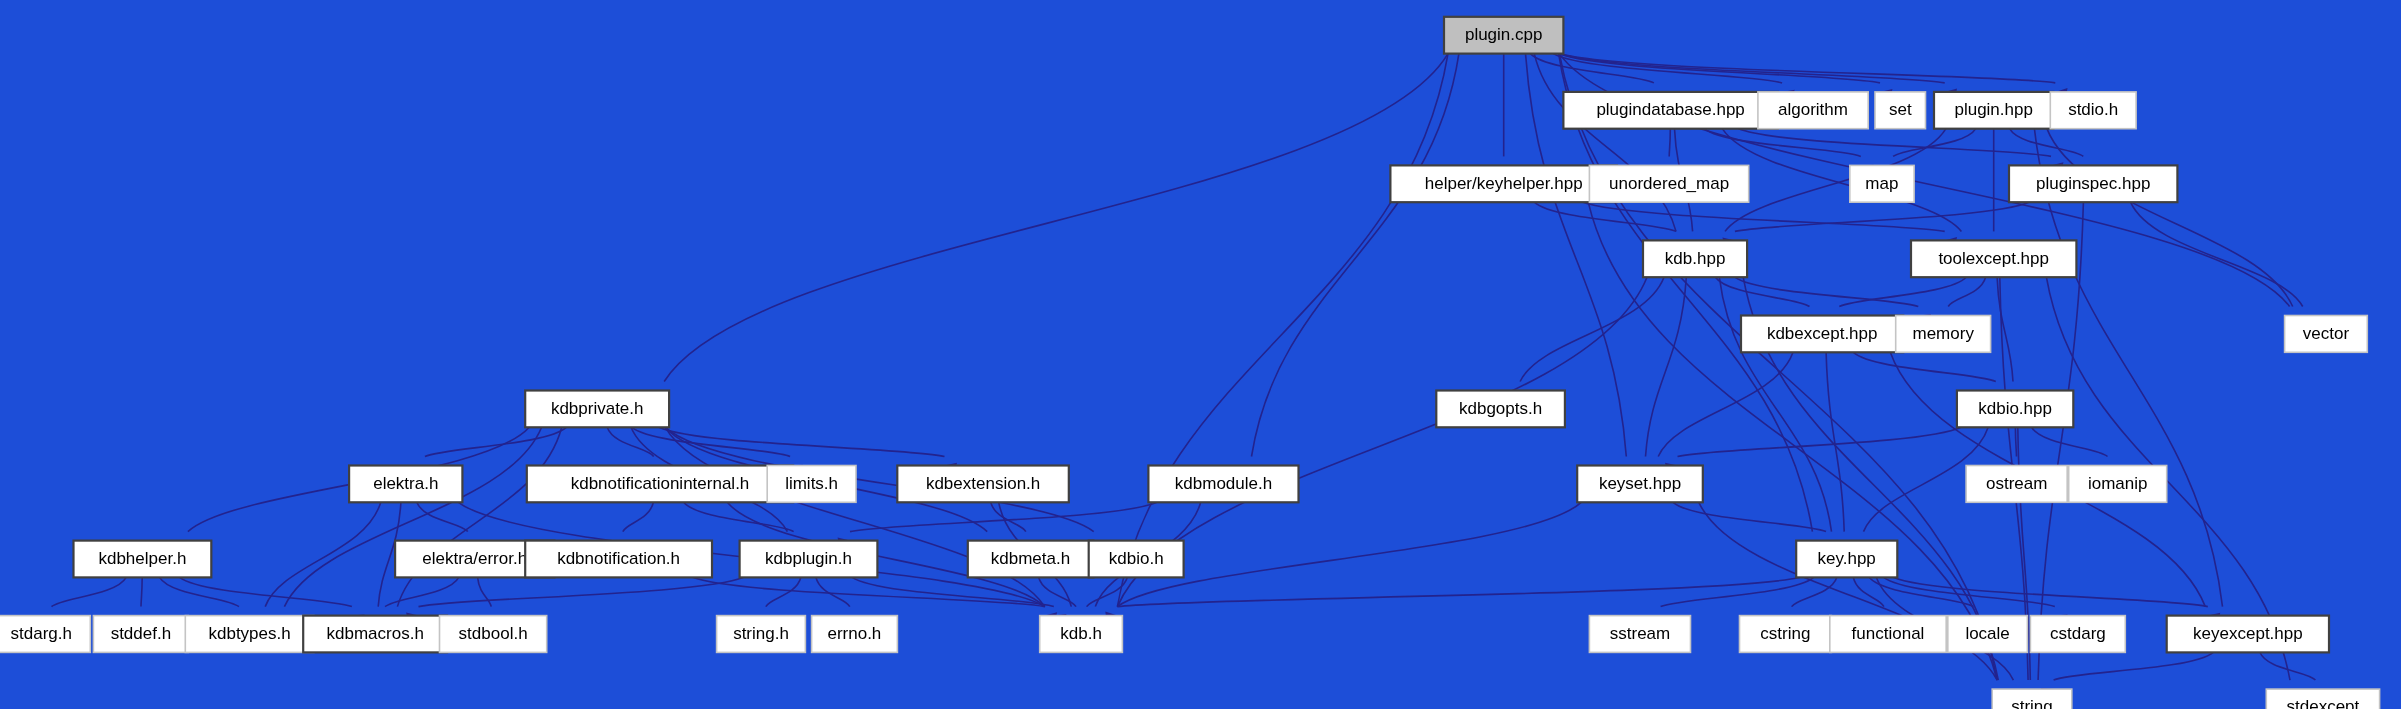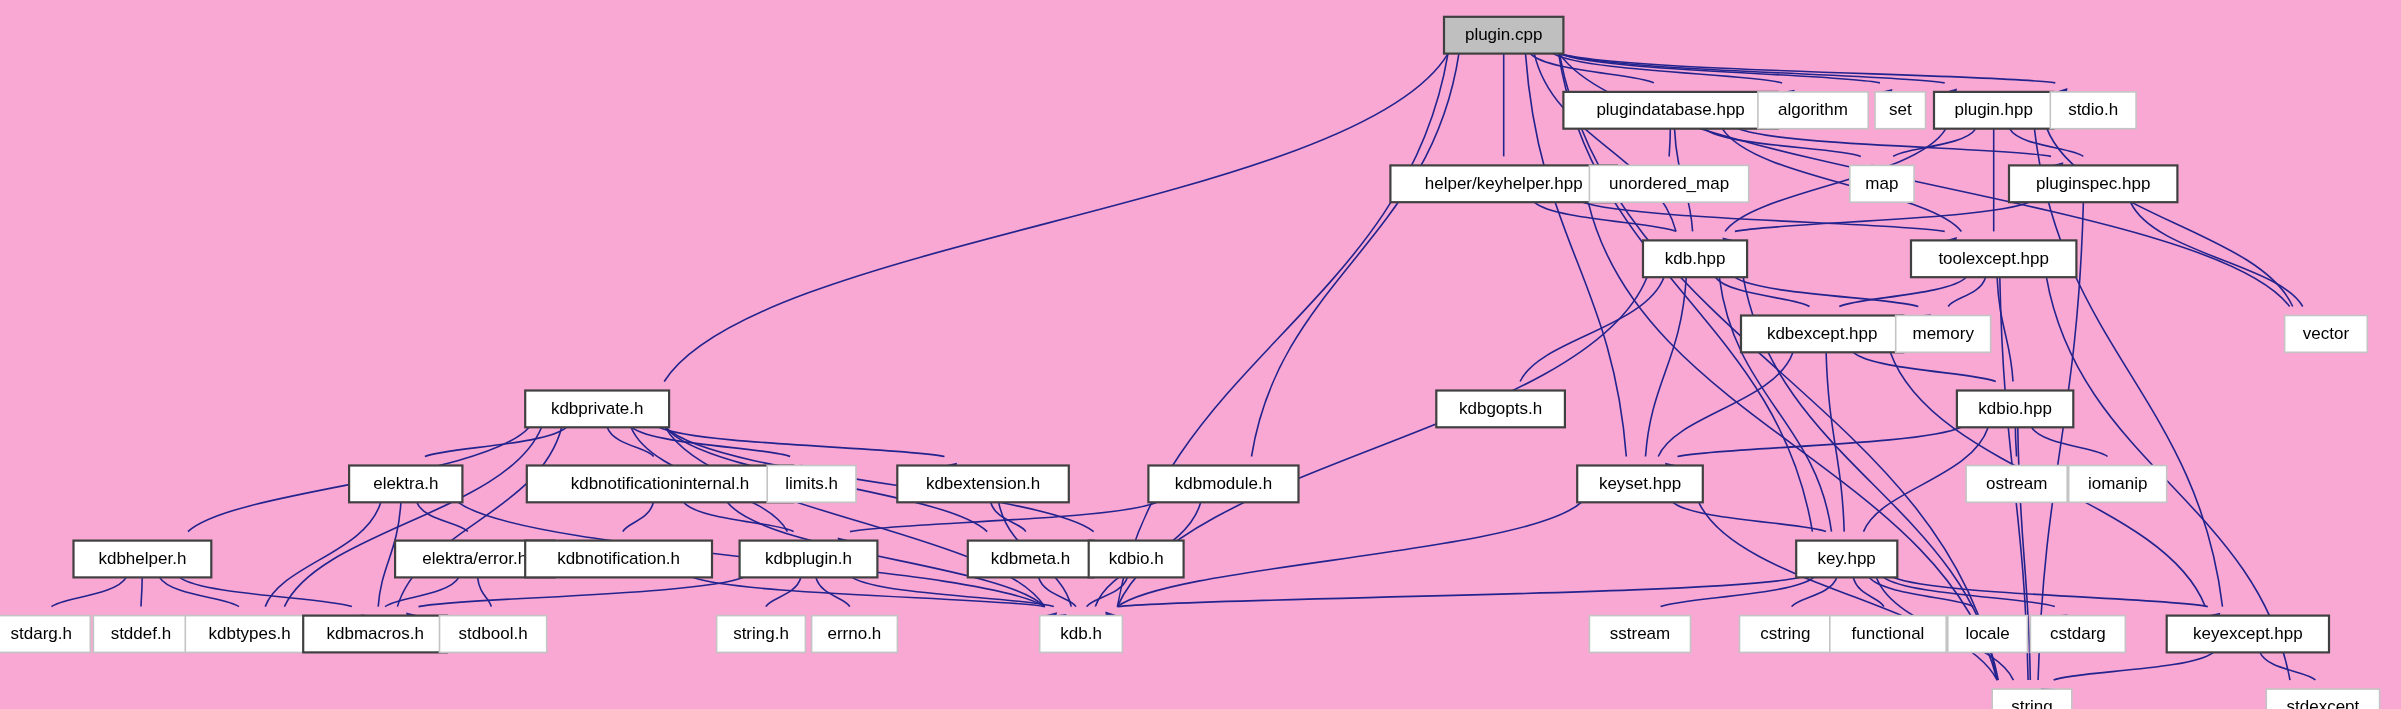--- a/index.html
+++ b/index.html
@@ -8,21 +8,21 @@
     background: #ffffff;
   }
   body {
     font-family: "Liberation Sans", sans-serif;
   }
   #graph-wrap {
     position: relative;
     width: 2401px;
     height: 709px;
     overflow: hidden;
-    background: #f9a8d4;
+    background: #1d4ed8;
   }
   svg#dep-graph {
     display: block;
     width: 2401px;
     height: 709px;
   }
   .edge {
     fill: none;
     stroke: #23238e;
     stroke-width: 1.6;

